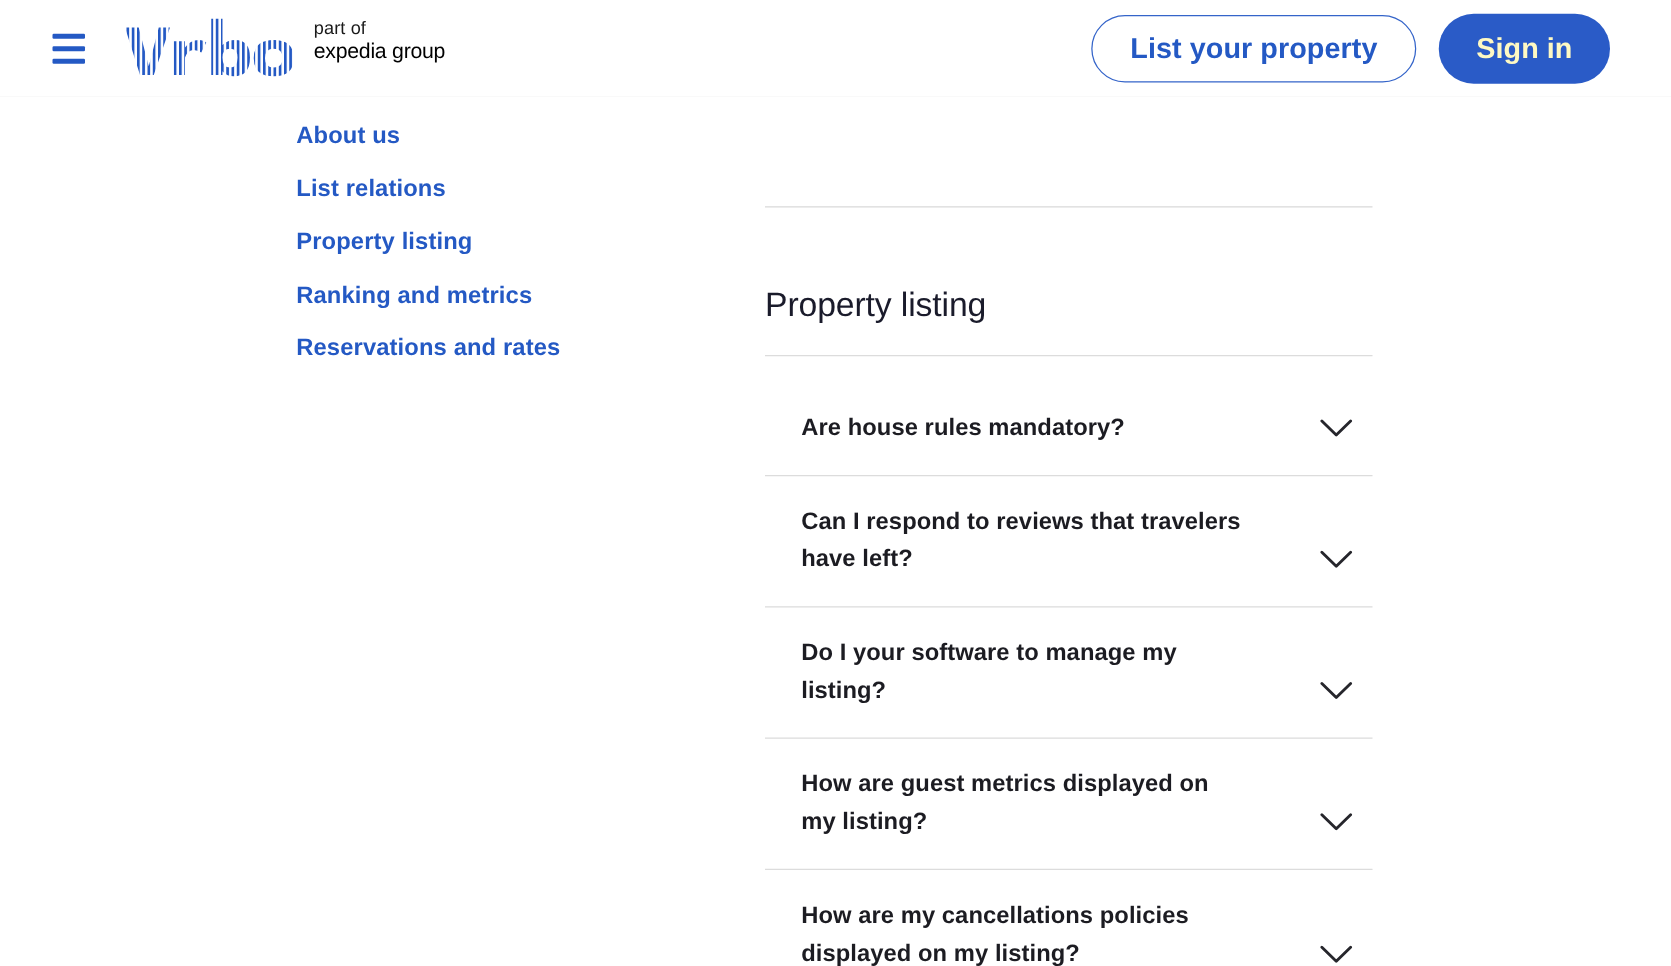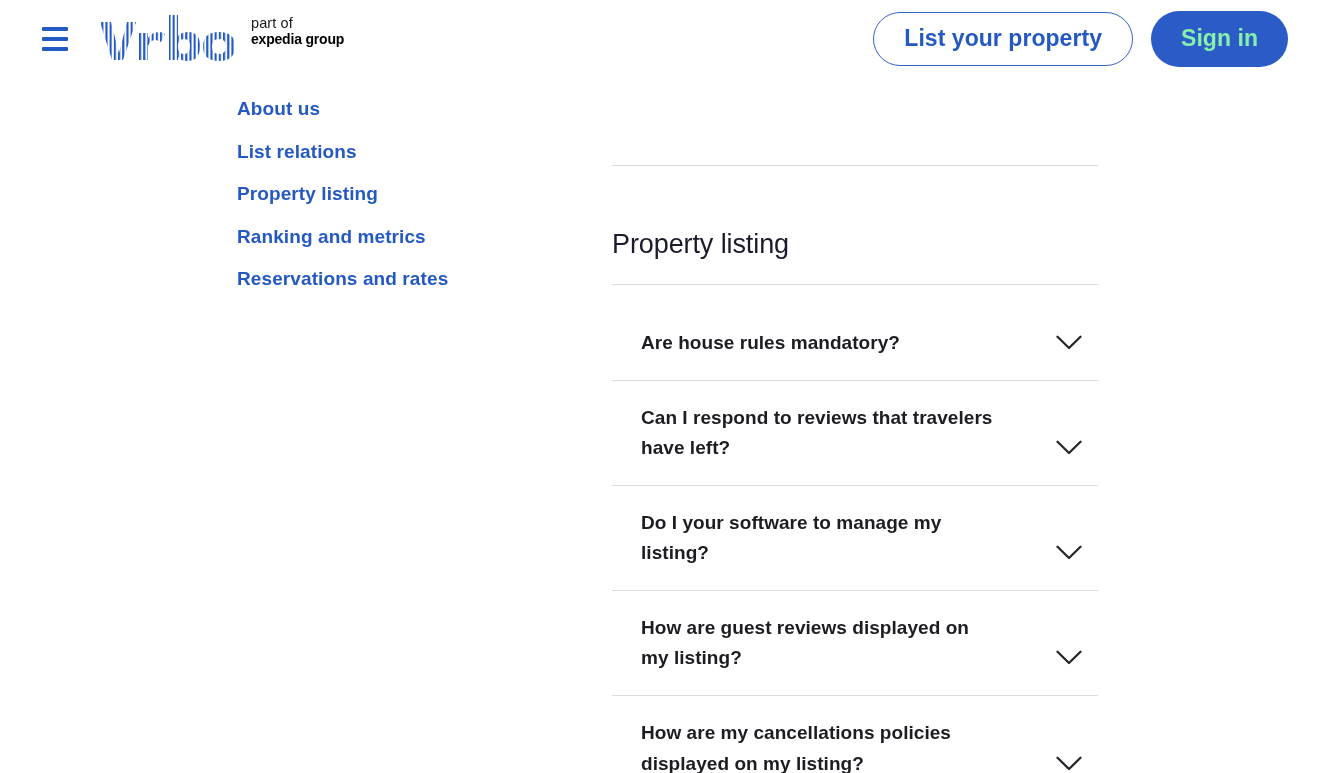--- a/index.html
+++ b/index.html
@@ -74,22 +74,22 @@
     padding-top: 3px;
   }
   .expedia-lockup .part-of {
     font-size: 14.5px;
     font-weight: 400;
     letter-spacing: 0.1px;
     color: #1a1a1a;
     display: block;
   }
   .expedia-lockup .eg-name {
-    font-size: 14px;
-    font-weight: 700;
+    font-size: 17px;
+    font-weight: 400;
     letter-spacing: -0.2px;
     color: #000000;
     display: block;
     margin-top: 1px;
   }
 
   .header-spacer { flex: 1 1 auto; }
 
   .header-actions {
     display: flex;
@@ -115,21 +115,21 @@
     padding: 0 30px;
     border: 1.5px solid #3464c9;
     background: #ffffff;
     color: #2459c4;
   }
   .btn-primary {
     height: 56px;
     padding: 0 30px;
     border: none;
     background: #2a5bc7;
-    color: #86efac;
+    color: #fef9c3;
   }
 
   
   .page {
     position: relative;
     height: 696px;
     background: #ffffff;
   }
 
   .side-nav {
@@ -282,21 +282,21 @@
       <div class="accordion-item">
         <div class="q-text">Do I your software to manage my listing?</div>
         <div class="chev">
           <svg width="26" height="16" viewBox="0 0 26 16" fill="none" aria-hidden="true">
             <path d="M1.5 1.8 L13 13 L24.5 1.8" stroke="#26262c" stroke-width="2.3" stroke-linecap="round" stroke-linejoin="round"></path>
           </svg>
         </div>
       </div>
 
       <div class="accordion-item">
-        <div class="q-text">How are guest reviews displayed on my listing?</div>
+        <div class="q-text">How are guest metrics displayed on my listing?</div>
         <div class="chev">
           <svg width="26" height="16" viewBox="0 0 26 16" fill="none" aria-hidden="true">
             <path d="M1.5 1.8 L13 13 L24.5 1.8" stroke="#26262c" stroke-width="2.3" stroke-linecap="round" stroke-linejoin="round"></path>
           </svg>
         </div>
       </div>
 
       <div class="accordion-item">
         <div class="q-text">How are my cancellations policies displayed on my listing?</div>
         <div class="chev">

